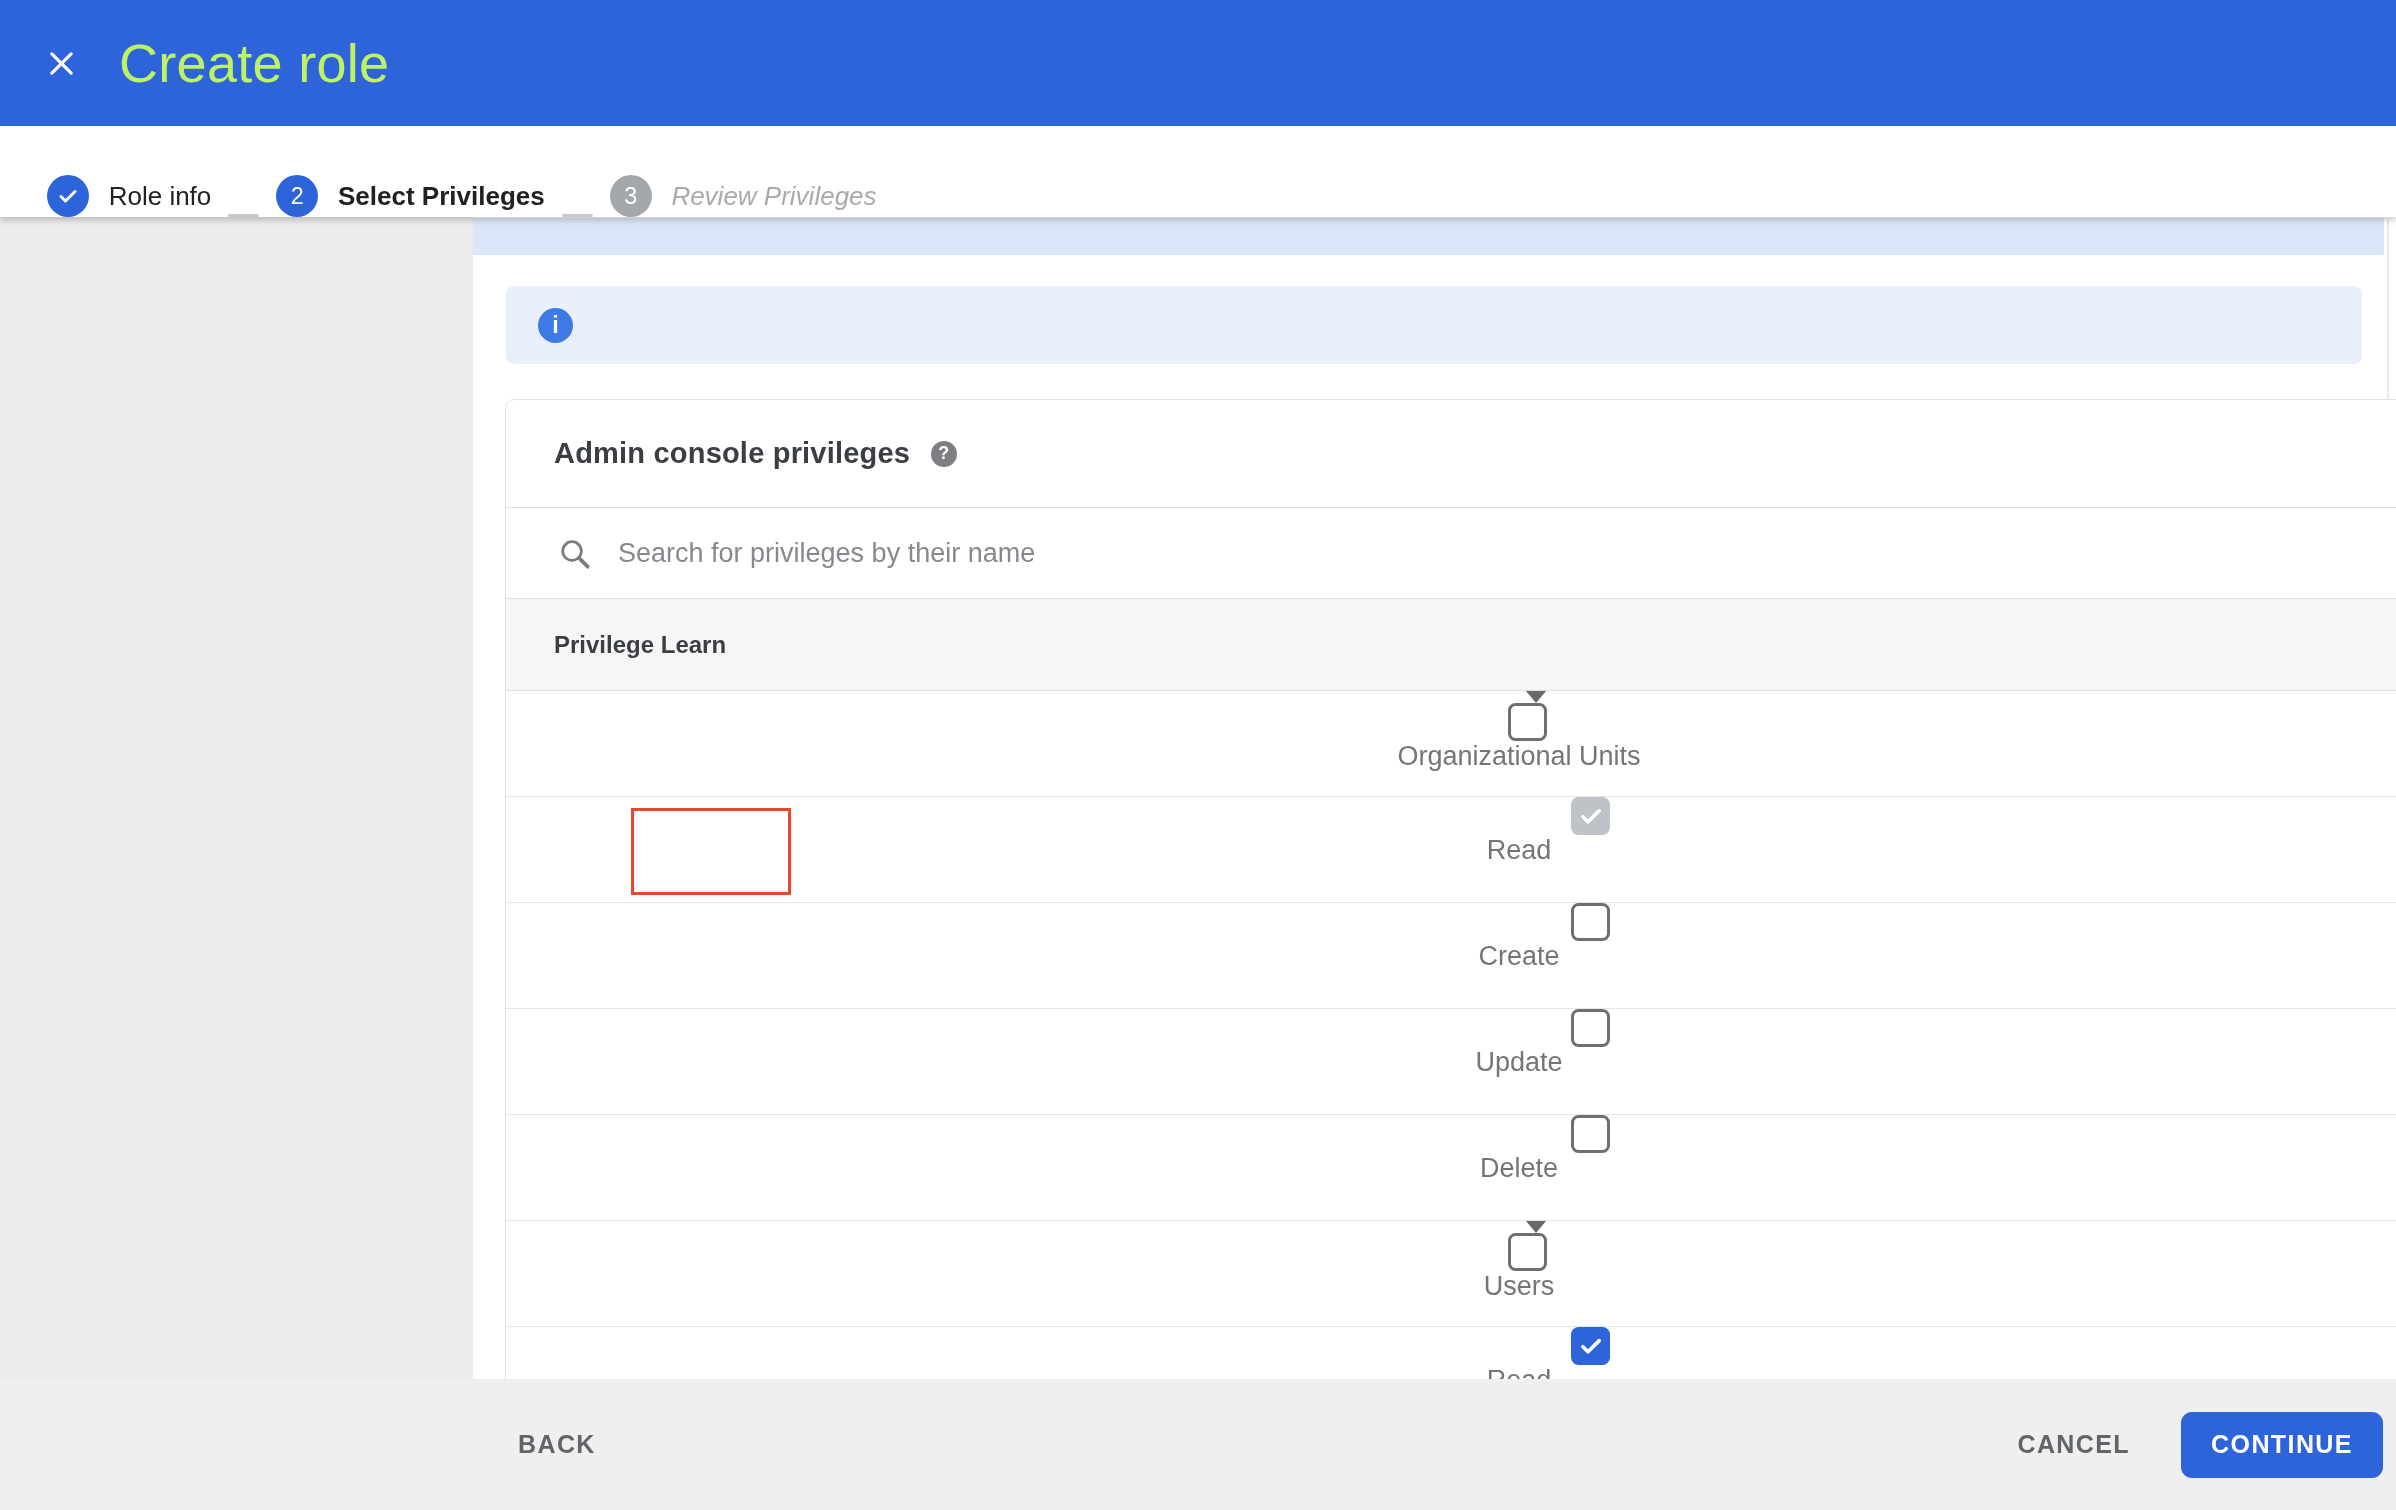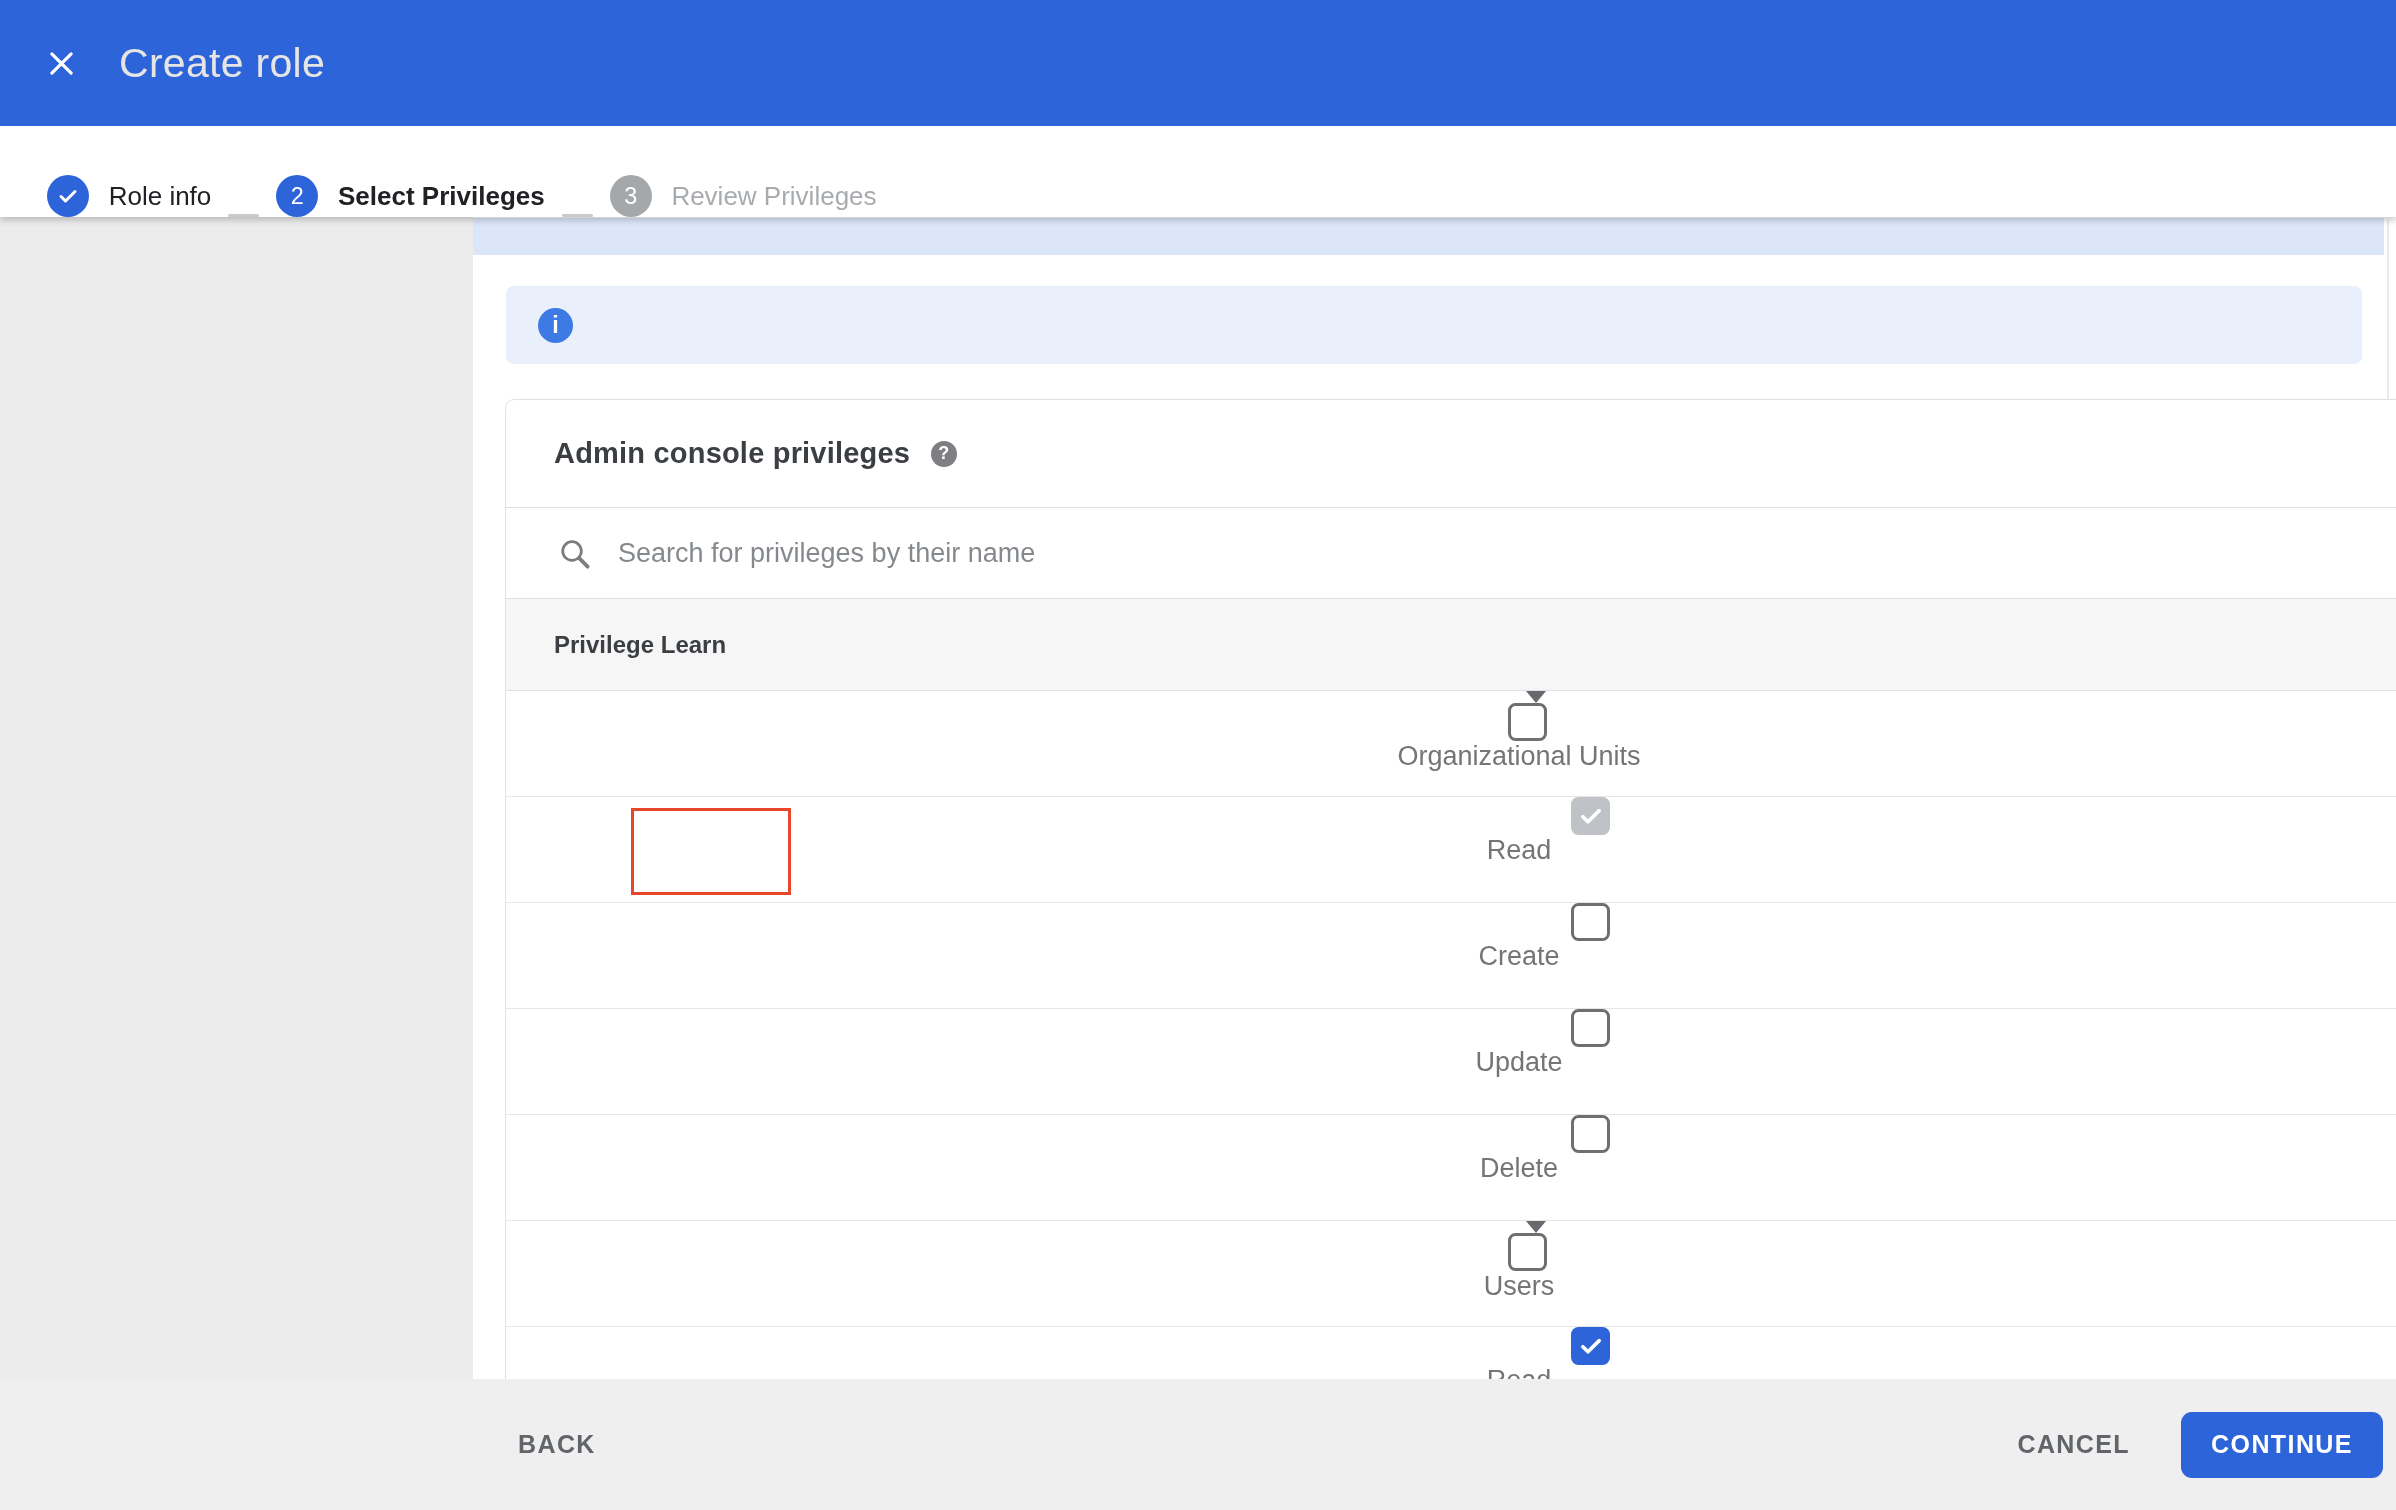--- a/index.html
+++ b/index.html
@@ -11,38 +11,38 @@
 
   
   .appbar {
     position:absolute; top:0; left:0; right:0; height:126px;
     background:#2e64d9; display:flex; align-items:center; z-index:20;
   }
   .close-btn {
     width:41px; height:41px; margin-left:41px; background:none; border:0;
     display:flex; align-items:center; justify-content:center; cursor:pointer;
   }
-  .appbar-title { color:#e5e5e5; font-size:41px; font-weight:400; margin-left:37px; letter-spacing:0.3px; }
+  .appbar-title { color:#bef264; font-size:54px; font-weight:400; margin-left:37px; letter-spacing:0.3px; }
 
   
   .stepper {
     position:absolute; top:126px; left:0; right:0; height:91px; background:#fff;
     display:flex; align-items:flex-end; padding-left:47px; z-index:15;
     box-shadow:0 2.8px 6.6px rgba(0,0,0,.22);
   }
   .step { display:flex; align-items:center; }
   .step-circle {
     width:42px; height:42px; border-radius:50%; color:#fff; font-size:23.4px;
     display:flex; align-items:center; justify-content:center; flex:none;
   }
   .step-circle.complete, .step-circle.active { background:#2e64d9; }
   .step-circle.upcoming { background:#a5a8ab; }
   .step-label { margin-left:19.7px; font-size:26px; color:#202124; white-space:nowrap; }
   .step-label.bold { font-weight:700; }
-  .step-label.muted { color:#a8abae; }
+  .step-label.muted { color:#a8abae;font-style:italic; }
   .step-dash { width:31px; height:2.8px; background:#c9c9c9; margin:0 17px; border-radius:1.9px; }
 
   
   .sidepanel { position:absolute; top:216px; bottom:0; left:0; width:473px; background:#ececec; }
   .content   { position:absolute; top:216px; bottom:0; left:473px; right:0; background:#fff; }
   .top-strip { position:absolute; top:1.9px; left:0; width:1911px; height:37px; background:#dbe6f9; }
   .content-right-line { position:absolute; top:3.7px; bottom:0; right:8.4px; width:1.9px; background:#e9e9e9; }
 
   
   .banner {

